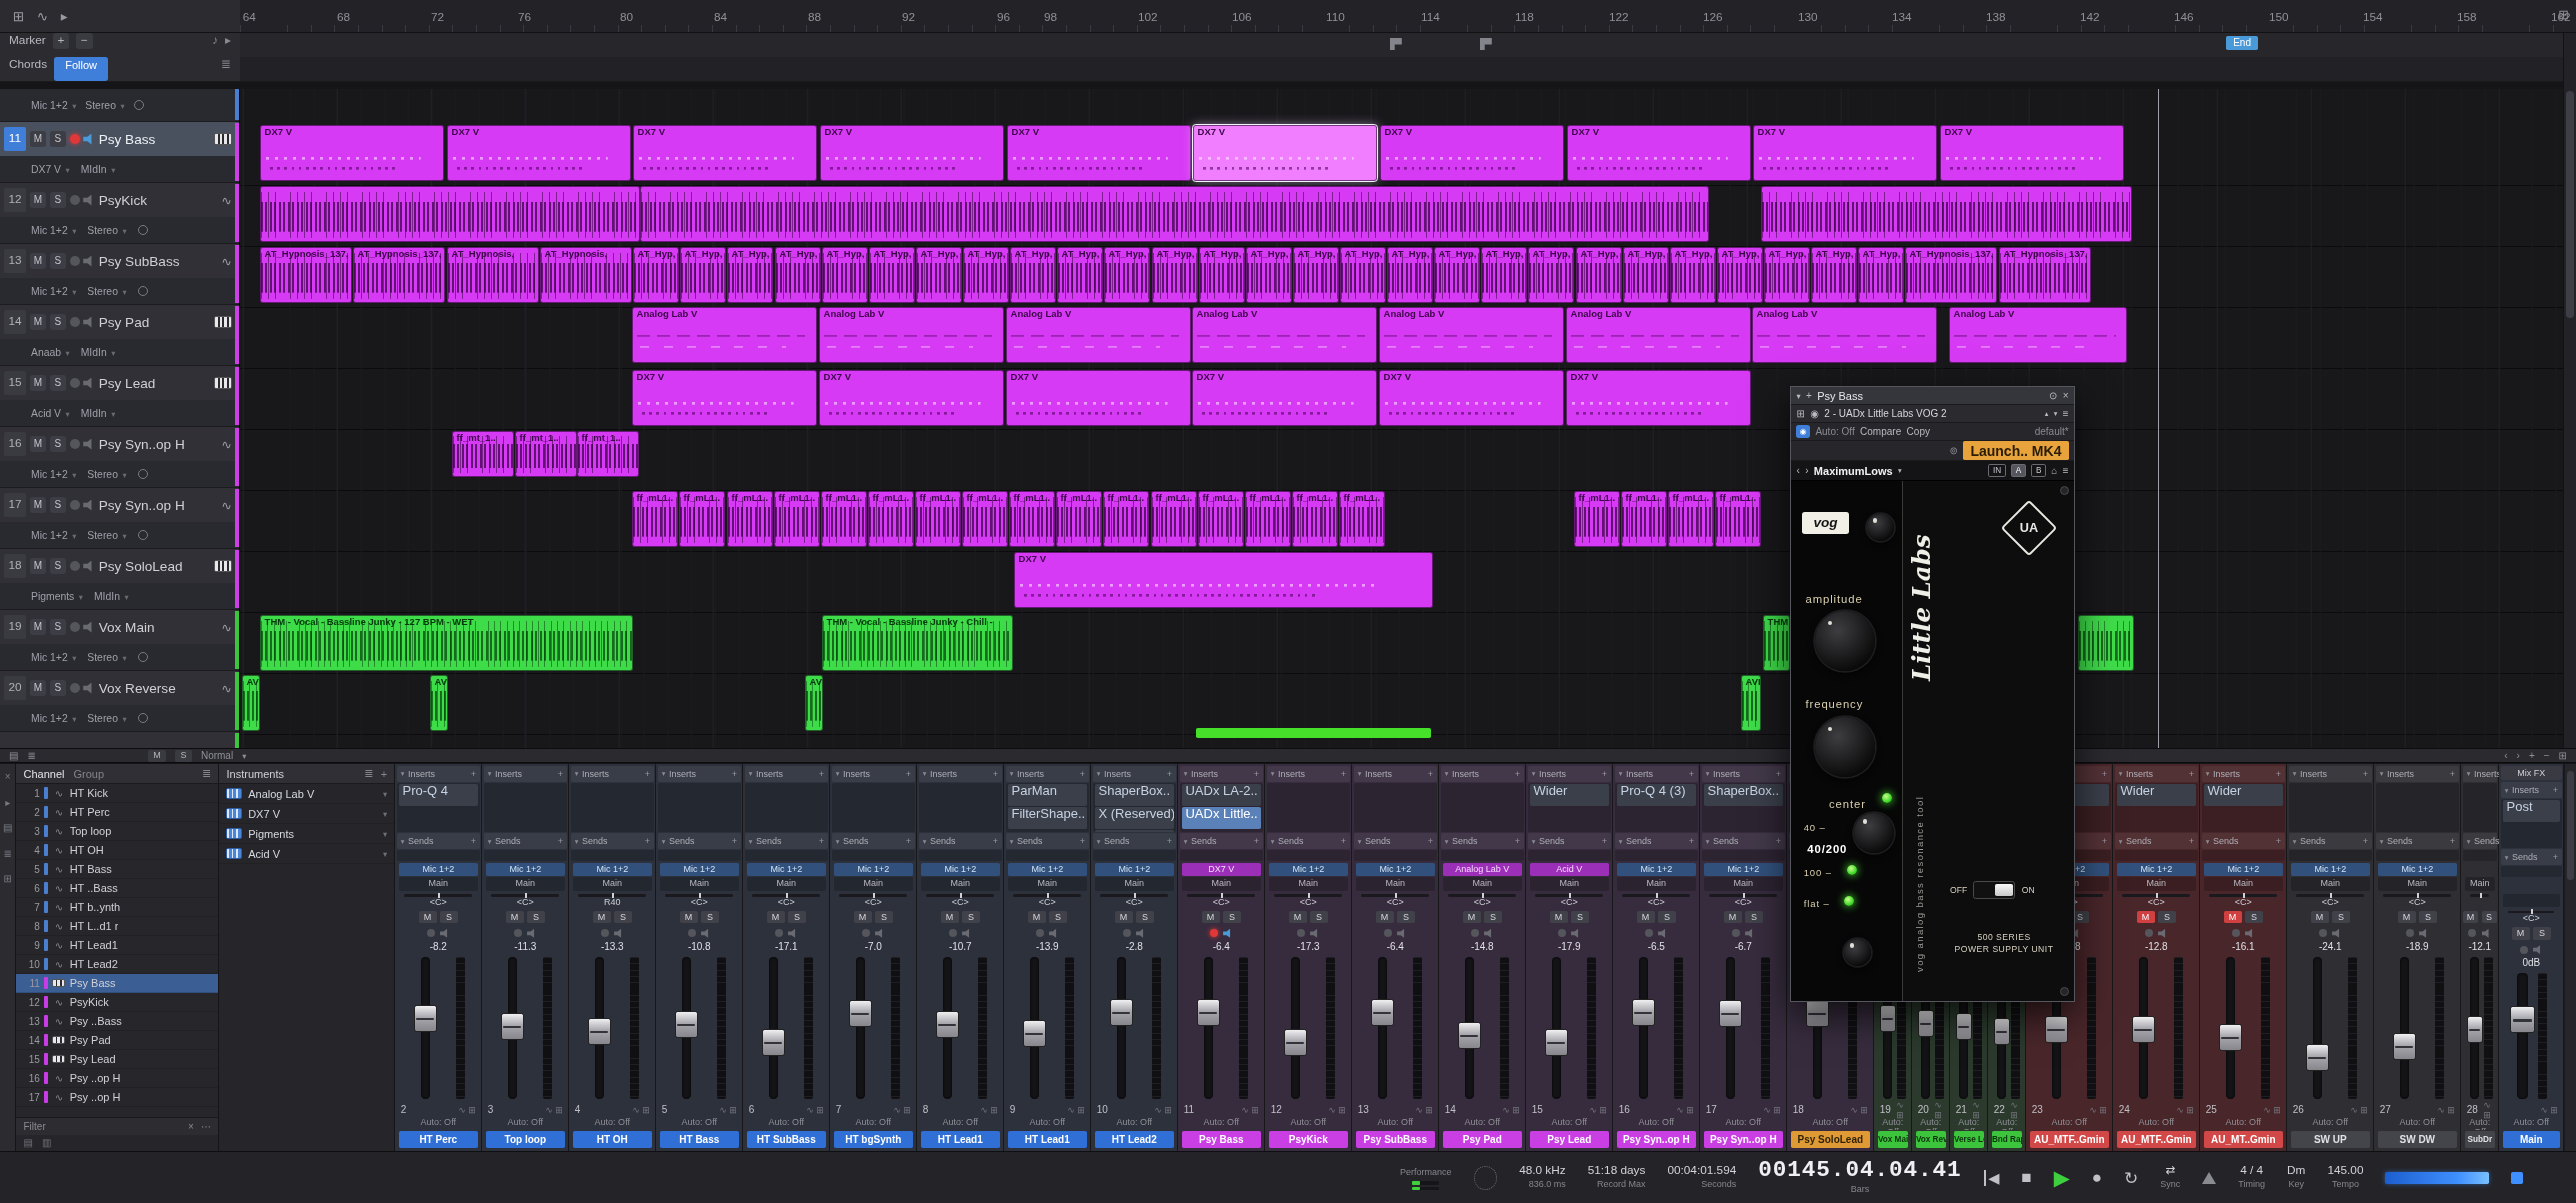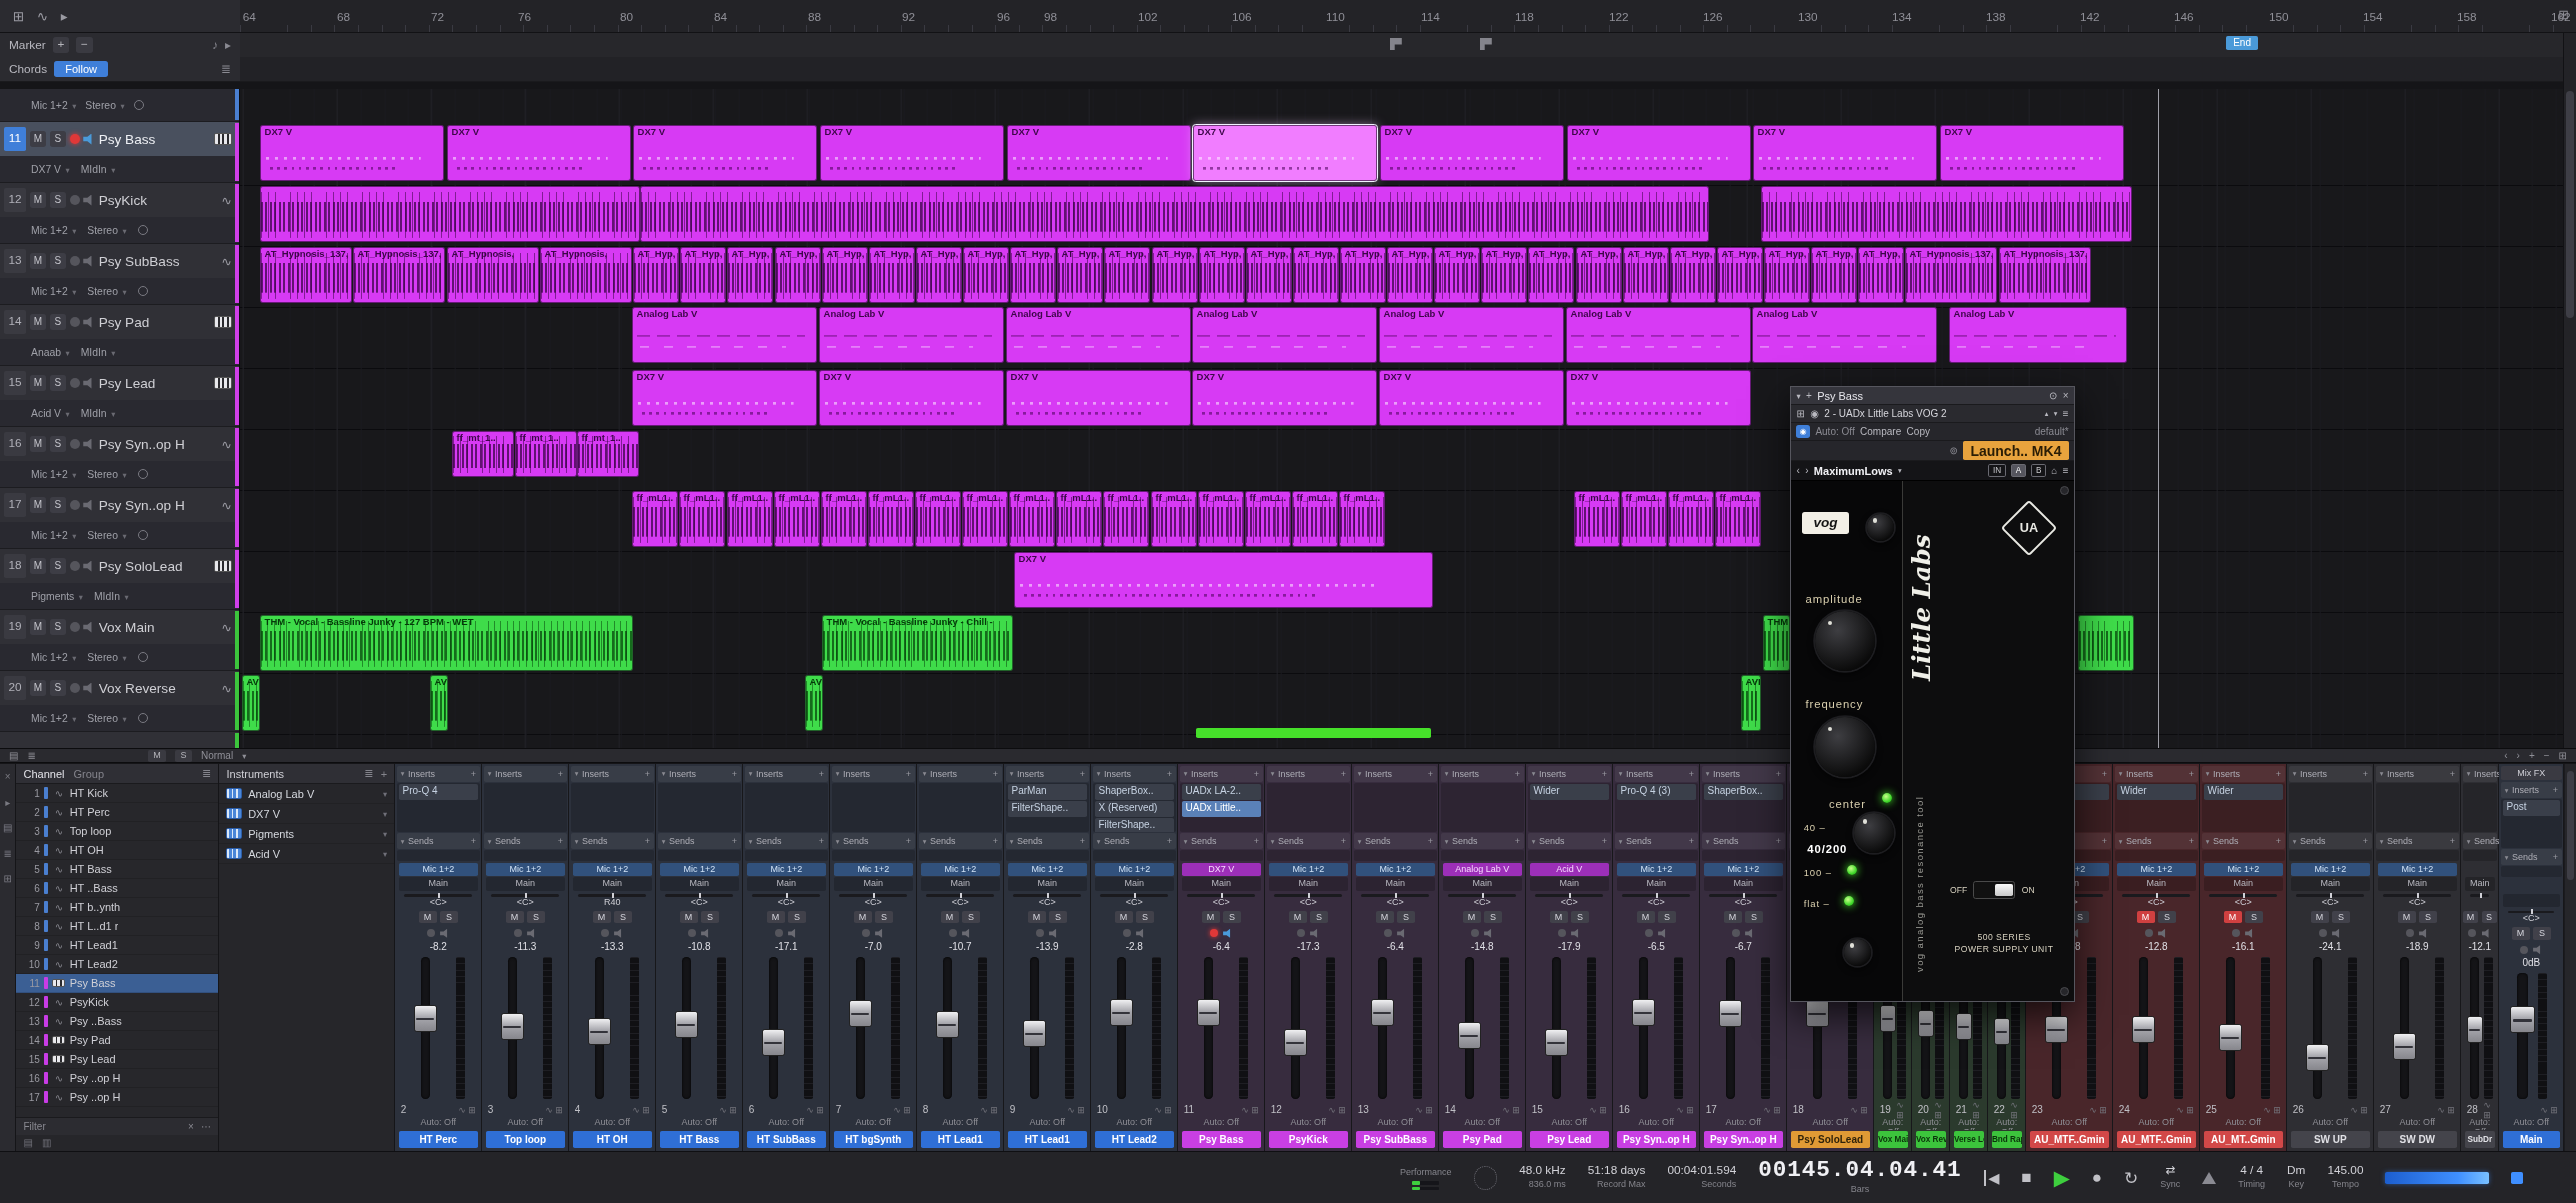--- a/index.html
+++ b/index.html
@@ -8,21 +8,21 @@
 
   
   .topbar{position:absolute;left:0;top:0;width:240px;height:33px;background:#2b2b30;border-bottom:0.9px solid #121215;display:flex;align-items:center;gap:12.7px;padding:0 12.7px;color:#9a9aa2;font-size:13.6px}
   .ruler{position:absolute;left:240px;top:0;width:2336px;height:33px;background:#232327;border-bottom:0.9px solid #121215;overflow:hidden}
   .ruler::after{content:"";position:absolute;left:0;right:0;bottom:0;height:7.2px;background:repeating-linear-gradient(90deg,#3a3a42 0 0.9px,transparent 0.9px 23.6px)}
   .rnum{position:absolute;bottom:8.2px;font-size:11.8px;color:#8f8f97}
   .corner-ico{position:absolute;right:7.2px;top:7.2px;color:#8f8f97;font-size:12.7px}
 
   
   .lane{position:absolute;left:0;right:0;display:flex}
-  .lane-head{width:240px;display:flex;align-items:center;gap:7.2px;padding:0 9px;background:#2b2b30;border-bottom:0.9px solid #1a1a1d;color:#b9b9c0;font-size:11.8px}
+  .lane-head{width:240px;display:flex;gap:7.2px;padding:0 9px;background:#2b2b30;border-bottom:0.9px solid #1a1a1d;color:#b9b9c0;font-size:11.8px}
   .lane-body{flex:1;position:relative;border-bottom:0.9px solid #1a1a1d}
   #lane-marker{top:33px;height:24.5px}
   #lane-marker .lane-body{background:#27272b}
   #lane-chords{top:57px;height:24.5px}
   #lane-chords .lane-body{background:#222226}
   .lhbtn{width:16.3px;height:16.3px;line-height:15.4px;text-align:center;background:#3a3a41;border-radius:2.7px;color:#b5b5bb;font-size:11.8px}
   .lh-sp{flex:1}
   .lh-ico{color:#8a8a92;font-size:11.8px}
   .follow-btn{background:#3f7fd9;color:#fff;border-radius:2.7px;font-size:11px;padding:1.8px 11px}
   .mflag{position:absolute;top:4.5px;width:11.8px;height:12.7px;background:#84848c;clip-path:polygon(0 0,100% 0,100% 55%,40% 55%,40% 100%,0 100%)}
@@ -105,21 +105,21 @@
   .inst-car{color:#6f6f78;font-size:8.2px}
 
   .strips{flex:1;display:flex;overflow:hidden;background:#1b1b1f;position:relative}
   .strip{flex:none;display:flex;flex-direction:column;border-right:0.9px solid #17171a;padding:0.9px 1.8px;position:relative;background:#2e2e33}
   .w-n{width:87px}.w-w2{width:38px}.w-m{width:65px}
   .t-b{background:#2c313c}.t-p{background:#372c3e}.t-g{background:#2b3a2d}.t-r{background:#49262a}.t-d{background:#2e2e33}
   .s-hd{height:16.3px;display:flex;align-items:center;gap:3.6px;padding:0 3.6px;background:rgba(255,255,255,.06);border-radius:1.8px;margin:0.9px 0;font-size:9px;color:#aeaeb6}
   .s-hd .pl{margin-left:auto;color:#9a9aa2}
   .s-exp{font-size:7.2px;color:#8a8a92}
   .s-ins{height:49px;background:rgba(0,0,0,.18);border-radius:1.8px;overflow:hidden}
-  .slot{height:16px;margin:0.9px 1.8px;background:#3a3f4a;border-radius:1.8px;font-size:10px;line-height:14.5px;color:#c6d2e2;overflow:hidden;white-space:nowrap;padding:0 3.6px}
+  .slot{height:22px;margin:0.9px 1.8px;background:#3a3f4a;border-radius:1.8px;font-size:13px;line-height:14.5px;color:#c6d2e2;overflow:hidden;white-space:nowrap;padding:0 3.6px}
   .slot.sel{background:#5a81b8;color:#fff}
   .s-send{height:11px;background:rgba(0,0,0,.18);border-radius:1.8px;margin-bottom:0.9px}
   .s-in{height:13.6px;margin:0.9px 1.8px;border-radius:1.8px;font-size:9px;line-height:13.6px;text-align:center;overflow:hidden;white-space:nowrap;background:#32323a;color:#b8b8c0}
   .i-b{background:#31517c;color:#cfe1f5}.i-p{background:#9c2fb8;color:#f7d9ff}
   .s-out{height:13.6px;margin:0 1.8px 0.9px;border-radius:1.8px;font-size:9px;line-height:13.6px;text-align:center;color:#b8b8c0;background:rgba(0,0,0,.2);overflow:hidden}
   .s-pan{height:16.3px;position:relative;text-align:center;font-size:9px;color:#cfcfd6;padding-top:5.4px;overflow:hidden}
   .s-pan::before{content:"";position:absolute;left:7.2px;right:7.2px;top:2.7px;height:2.7px;background:#1a1a1e;border-radius:1.8px}
   .s-pan::after{content:"";position:absolute;left:50%;top:0.9px;width:1.8px;height:5.4px;background:#d0d0d6}
   .s-ms{height:18px;display:flex;align-items:center;justify-content:center;gap:3.6px}
   .sbtn{width:18px;height:12.7px;font-size:9px;line-height:12.7px;text-align:center;background:#41414a;border-radius:1.8px;color:#d5d5dc}

